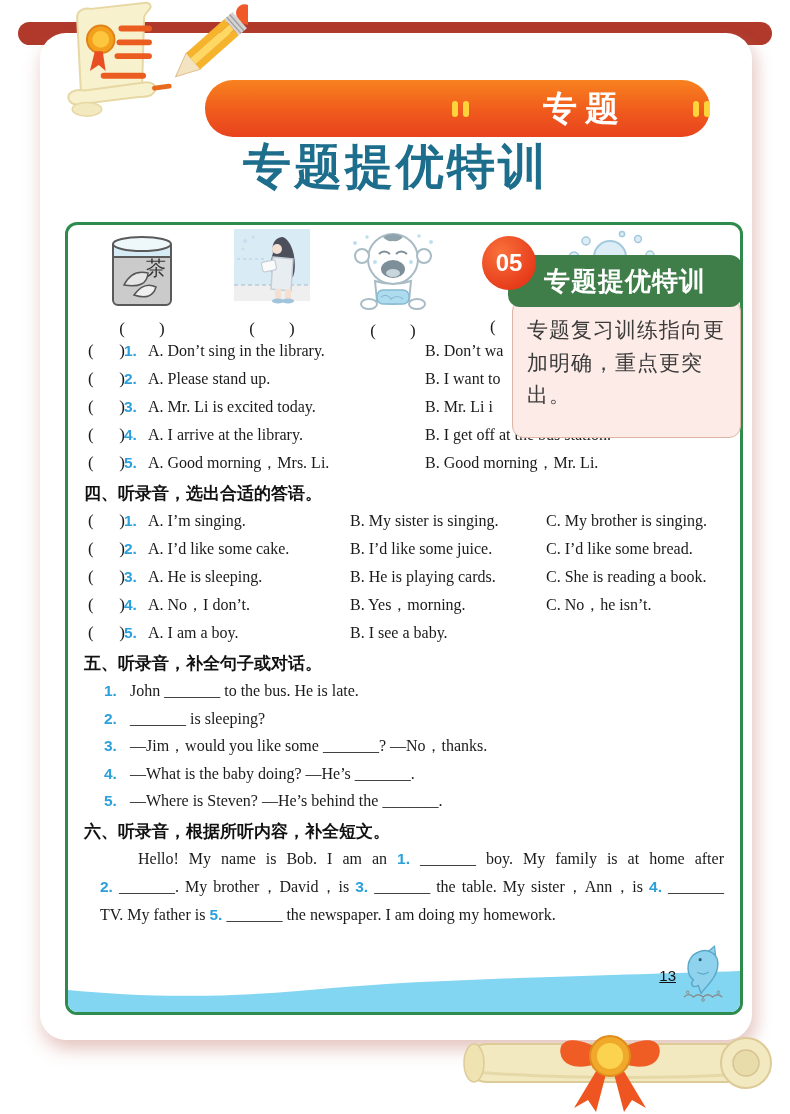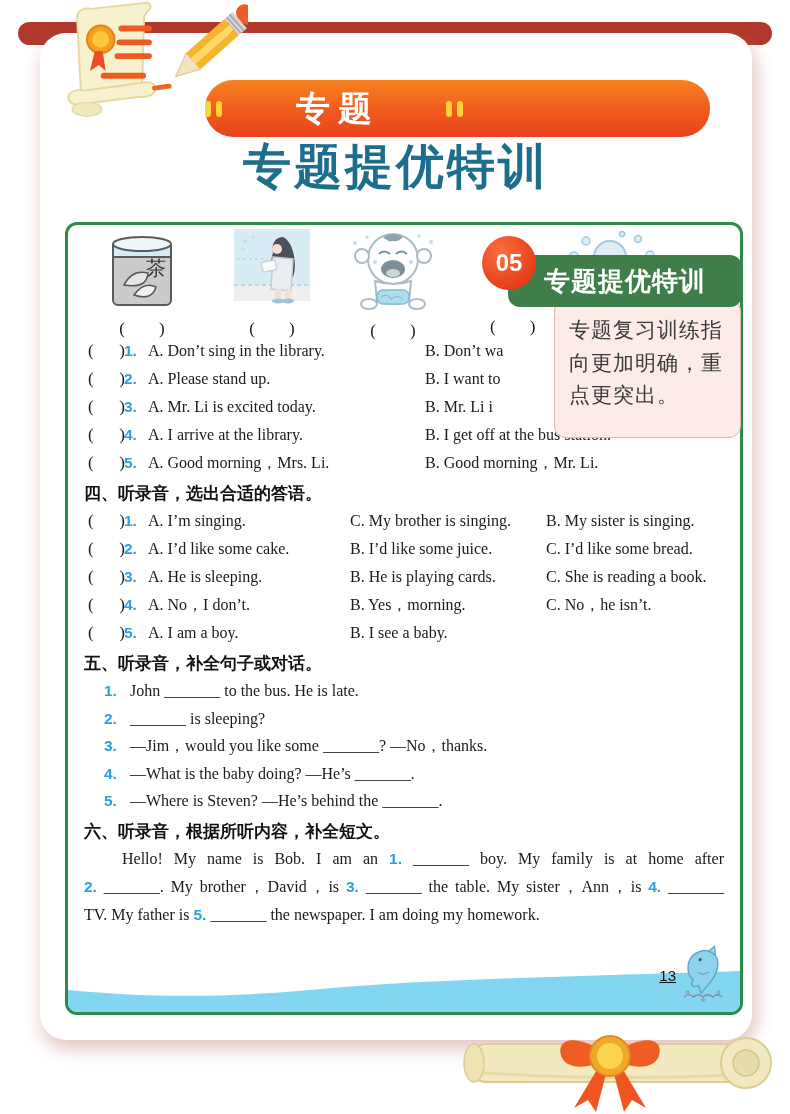--- a/index.html
+++ b/index.html
@@ -14,21 +14,21 @@
           box-shadow:0 10px 18px rgba(196,124,112,.32), 8px 6px 14px rgba(196,124,112,.18); z-index:2; }
 
   
   .cert { position:absolute; left:48px; top:0; width:200px; height:128px; z-index:5; }
   
   .scroll { position:absolute; left:442px; top:1012px; width:348px; height:102px; z-index:5; }
 
   
   .banner { position:absolute; left:165px; top:47px; width:505px; height:57px; border-radius:28px;
             background:linear-gradient(180deg,#f8821f 0%,#f05a1d 55%,#e8431d 100%);
-            display:flex; align-items:center; justify-content:flex-start; gap:66px; z-index:3; }
+            display:flex; align-items:center; justify-content:flex-end; gap:66px; z-index:3; }
   .banner .label { color:#fff; font-size:34px; font-weight:bold; letter-spacing:8px; text-indent:8px; }
   .ticks { display:flex; gap:5px; }
   .tick { width:6px; height:16px; border-radius:3px; background:#ffd43a; }
 
   .big-title { position:absolute; left:0; right:0; top:102px; text-align:center; font-size:48px; font-weight:bold;
                color:#1d6d8d; letter-spacing:3px; z-index:3; }
 
   
   .greenbox { position:absolute; left:25px; top:189px; width:678px; height:793px; border:3px solid #2e8b4c;
               border-radius:12px; background:#fff; overflow:hidden; z-index:3; }
@@ -38,39 +38,39 @@
   .bk { white-space:pre; font-family:"Liberation Serif", serif; font-size:17px; color:#1a1a1a; }
   .pic-bk { display:block; margin-top:2px; }
 
   .content { position:absolute; left:16px; right:16px; top:112px; color:#1a1a1a; }
   .sec-h { font-size:17px; font-weight:bold; line-height:22px; margin:6px 0 2px 0; color:#111; }
   .eng { font-family:"Liberation Serif", serif; font-size:16px; white-space:pre; }
   .num { color:#2ba0da; font-weight:bold; font-size:15.5px; font-family:"Liberation Sans",sans-serif; }
   .row3 { display:grid; grid-template-columns:36px 24px 277px 1fr; line-height:28px; margin-left:4px; }
   .row4 { display:grid; grid-template-columns:36px 24px 202px 196px 1fr; line-height:28px; margin-left:4px; }
   .row5 { display:grid; grid-template-columns:26px 1fr; line-height:27.5px; margin-left:20px; }
-  .para { font-family:"Liberation Serif", serif; font-size:16px; line-height:28px; color:#1a1a1a; }
+  .para { font-family:"Liberation Serif", serif; font-size:16px; line-height:28px; color:#1a1a1a;margin-left:16px; }
   .jline { text-align:justify; text-align-last:justify; }
   .indent { text-indent:38px; }
 
   
   .wave { position:absolute; left:0; bottom:0; width:100%; height:44px; z-index:1; }
   .pgnum { position:absolute; right:64px; bottom:28px; font-size:15px; color:#111; z-index:3;text-decoration:underline; }
   .dolphin { position:absolute; right:12px; bottom:6px; width:48px; height:62px; z-index:3; }
 
   
   .badge { position:absolute; left:442px; top:203px; width:54px; height:54px; border-radius:50%;
            background:radial-gradient(circle at 35% 30%, #f9703a, #e63a1a 75%);
            color:#fff; font-size:24px; font-weight:bold; display:flex; align-items:center; justify-content:center; z-index:6; }
 
   
   .callout { position:absolute; left:468px; top:222px; width:234px; height:183px; z-index:5; }
   .callout-body { position:absolute; left:4px; right:1px; top:44px; bottom:0; background:#fcebe6;
                   border:1.5px solid #dfb3a6; border-radius:12px; padding:14px 10px 0 14px;
-                  font-family:"DejaVu Serif", serif; font-size:21px; line-height:1.55; letter-spacing:1px; color:#3b3b3b;margin-left:42px; }
+                  font-family:"DejaVu Serif", serif; font-size:21px; line-height:1.55; letter-spacing:1px; color:#3b3b3b; }
   .callout-head { position:absolute; left:0; right:0; top:0; height:52px; background:#3f7d49; border-radius:12px;
                   color:#fff; font-size:26px; font-weight:bold; letter-spacing:1px;
                   display:flex; align-items:center; justify-content:center; }
 </style>
 </head>
 <body>
 
 <div id="stage">
 
   <div class="red-bar"></div>
@@ -195,22 +195,22 @@
           <span class="num">5.</span>
           <span class="eng">A. Good morning，Mrs. Li.</span>
           <span class="eng">B. Good morning，Mr. Li.</span>
         </div>
 
         <div class="sec-h">四、听录音，选出合适的答语。</div>
         <div class="row4">
           <span class="bk">(      )</span>
           <span class="num">1.</span>
           <span class="eng">A. I’m singing.</span>
+          <span class="eng">B. My sister is singing.</span>
           <span class="eng">C. My brother is singing.</span>
-          <span class="eng">B. My sister is singing.</span>
         </div>
         <div class="row4">
           <span class="bk">(      )</span>
           <span class="num">2.</span>
           <span class="eng">A. I’d like some cake.</span>
           <span class="eng">B. I’d like some juice.</span>
           <span class="eng">C. I’d like some bread.</span>
         </div>
         <div class="row4">
           <span class="bk">(      )</span>

